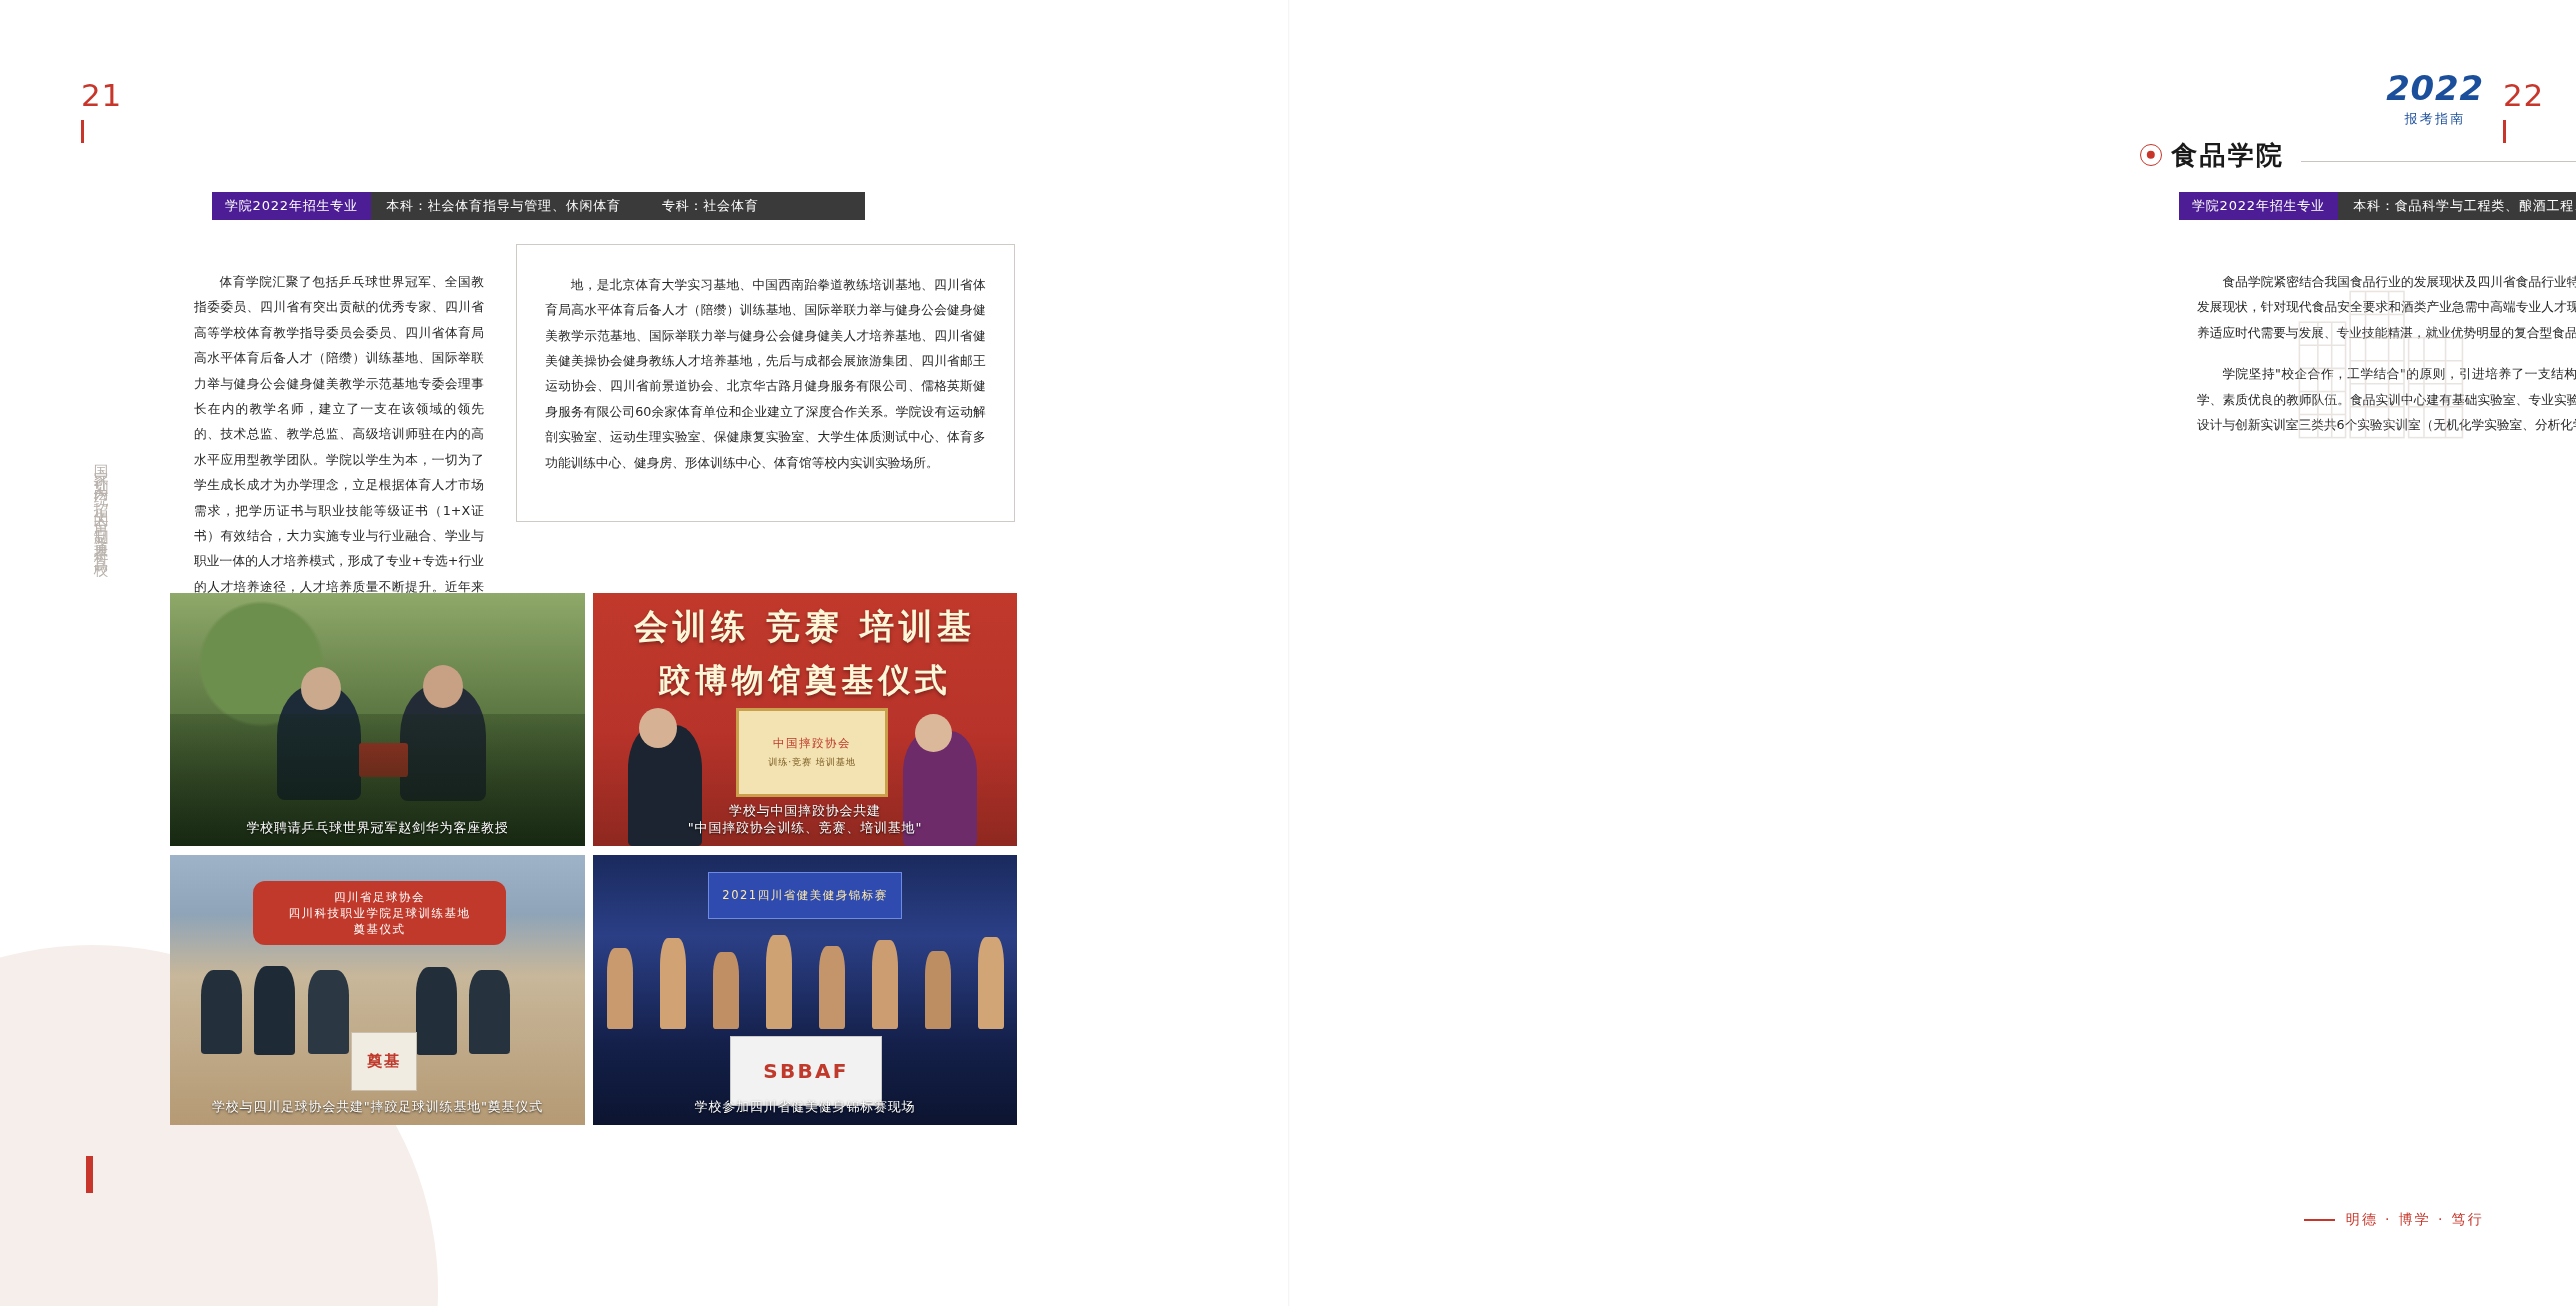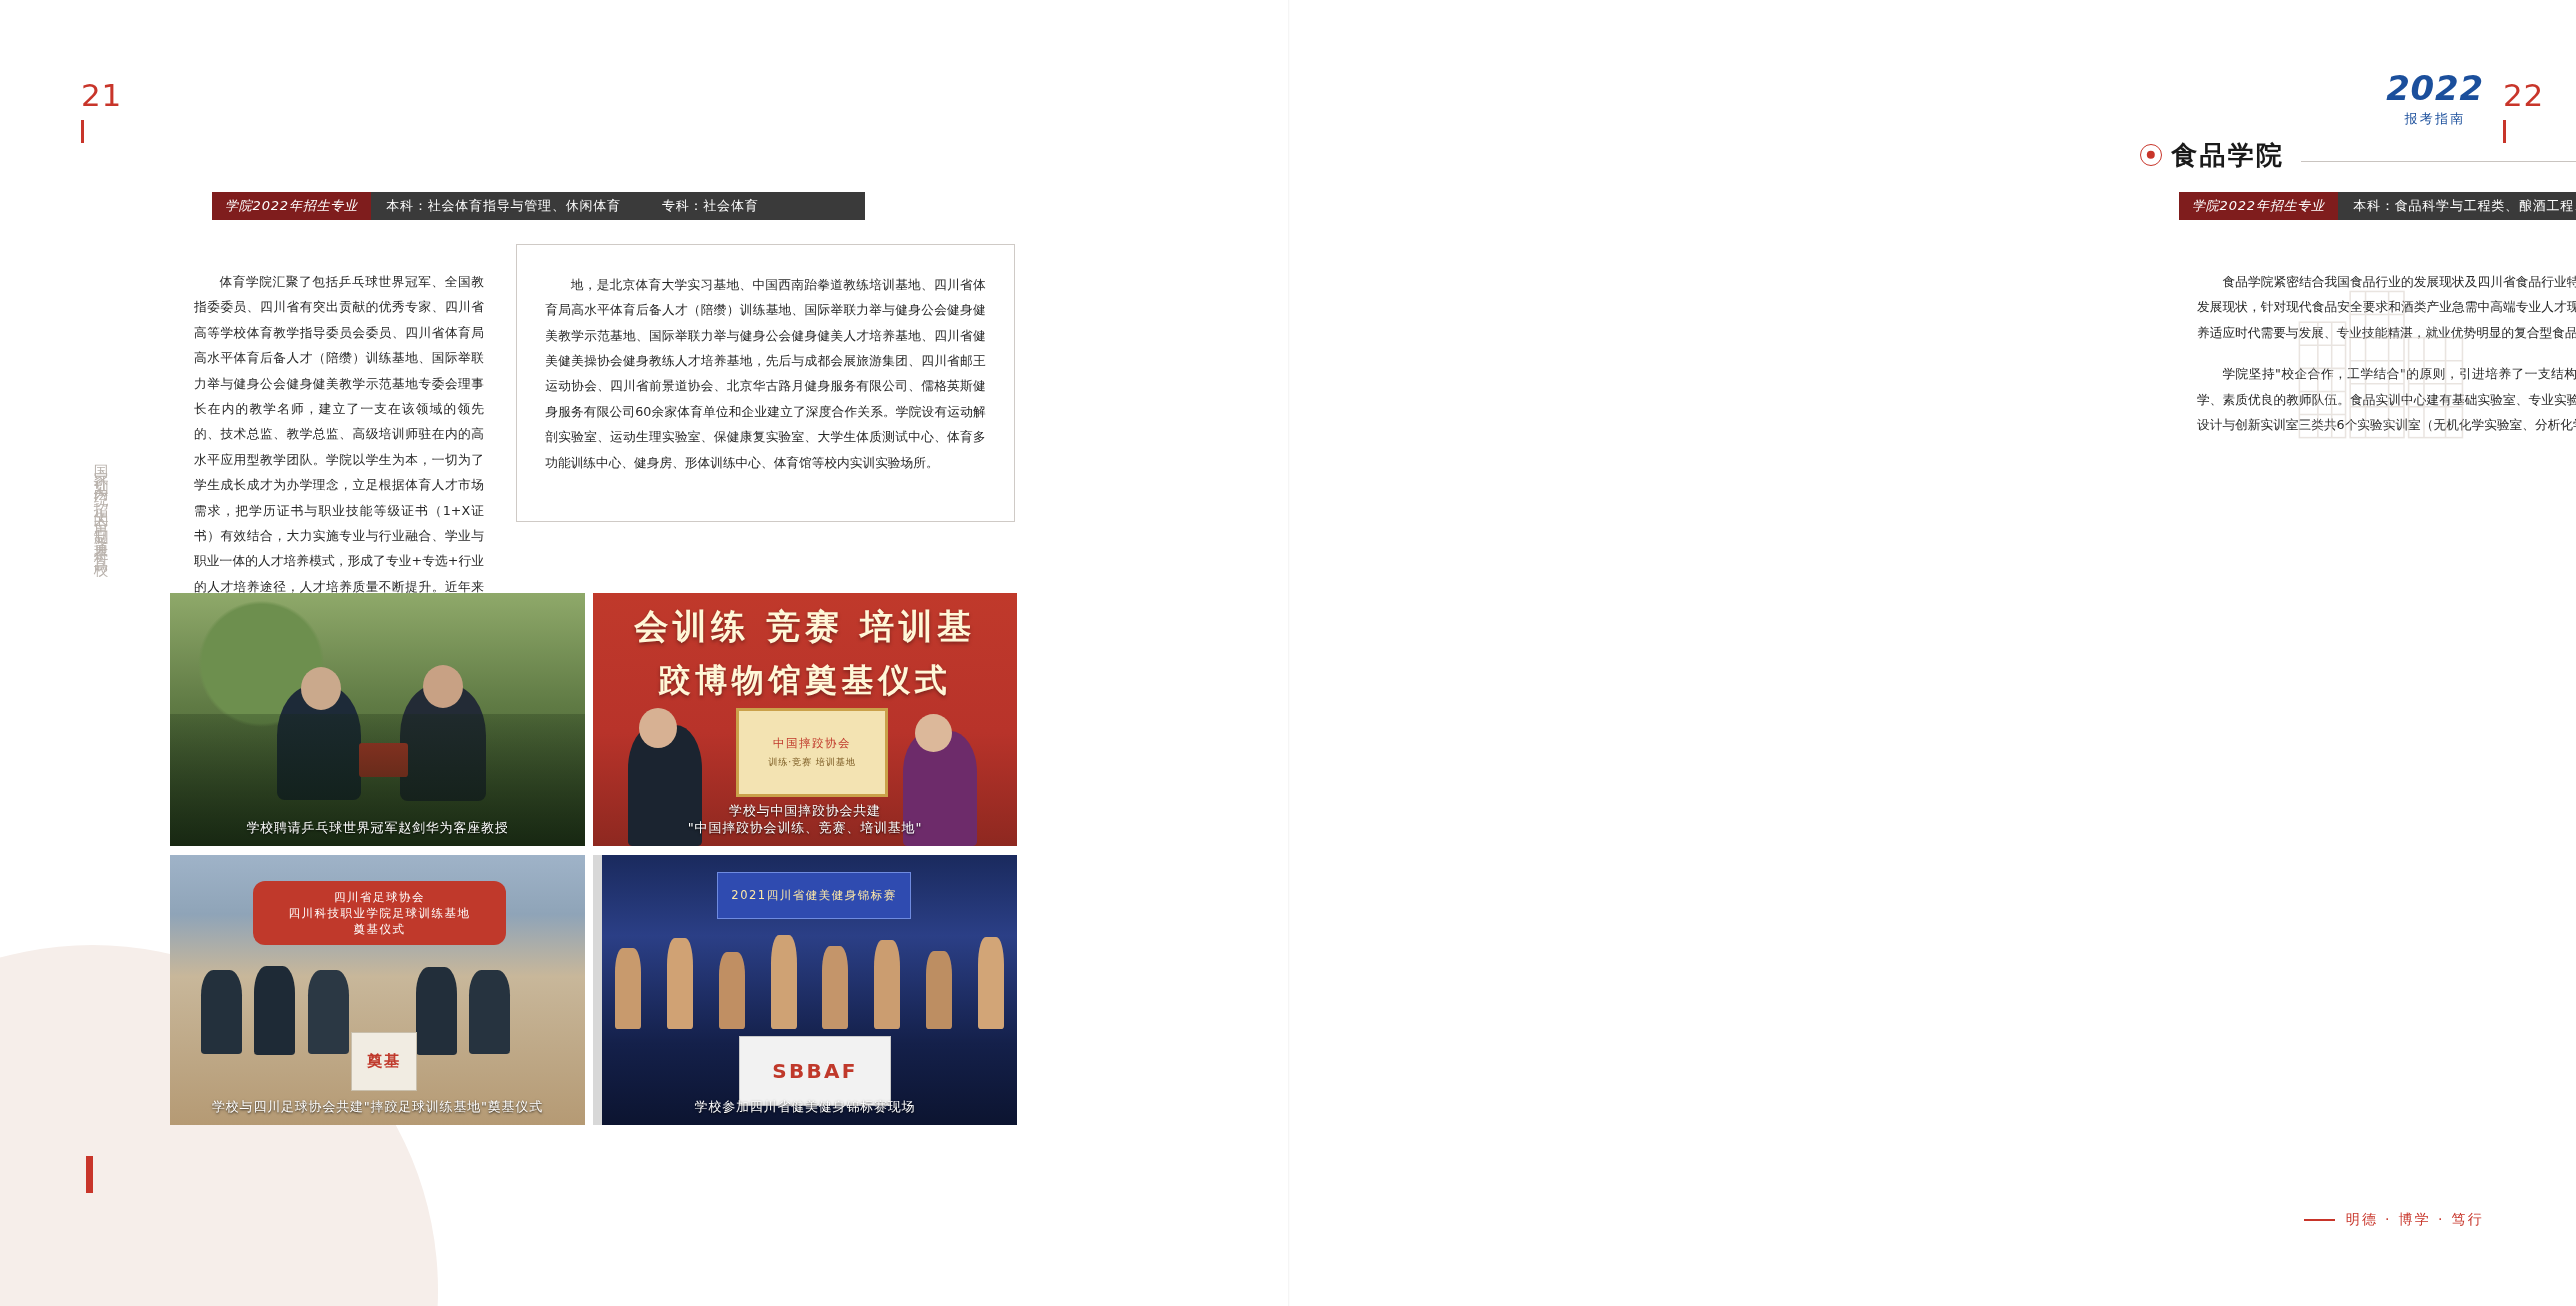--- a/index.html
+++ b/index.html
@@ -140,27 +140,26 @@
   .major-bar {
     position: absolute;
     height: 28px;
     display: flex;
     align-items: stretch;
     font-size: 13px;
     color: #ffffff;
     font-family: "DejaVu Sans", sans-serif;
   }
   .major-bar .seg-red {
-    background: #7f1d1d;
+    background: #4c1d95;
     display: flex;
     align-items: center;
     padding: 8px 13px;
     letter-spacing: 0.8px;
     white-space: nowrap;
-    font-style: italic;
   }
   .major-bar .seg-dark {
     background: #3a3a3a;
     display: flex;
     align-items: center;
     padding: 0 15.4px;
     letter-spacing: 0.8px;
     flex: 1 1 auto;
     white-space: nowrap;
     gap: 41px;
@@ -241,21 +240,20 @@
   }
   .art-ground .banner {
     position:absolute; background:#c0392b; color:#fff;
     display:flex; align-items:center; justify-content:center;
     font-size: 11.5px; letter-spacing:1.5px; text-align:center; line-height:1.4;
   }
 
   
   .art-stage {
     background: linear-gradient(180deg, #1a2a5e 0%, #2b3f86 30%, #14204a 70%, #0c1430 100%);
-    margin-left: 9px;
   }
   .art-stage .screen {
     position:absolute; background:#2f4bb0; border:1.5px solid #6f8be0;
   }
 
   
   .logo2022 {
     position: absolute;
     right: 92px;
     top: 71px;

